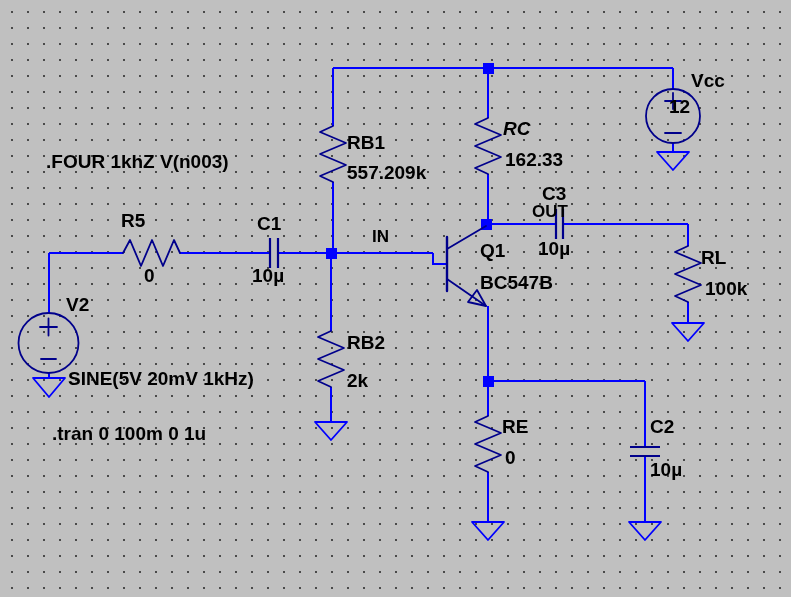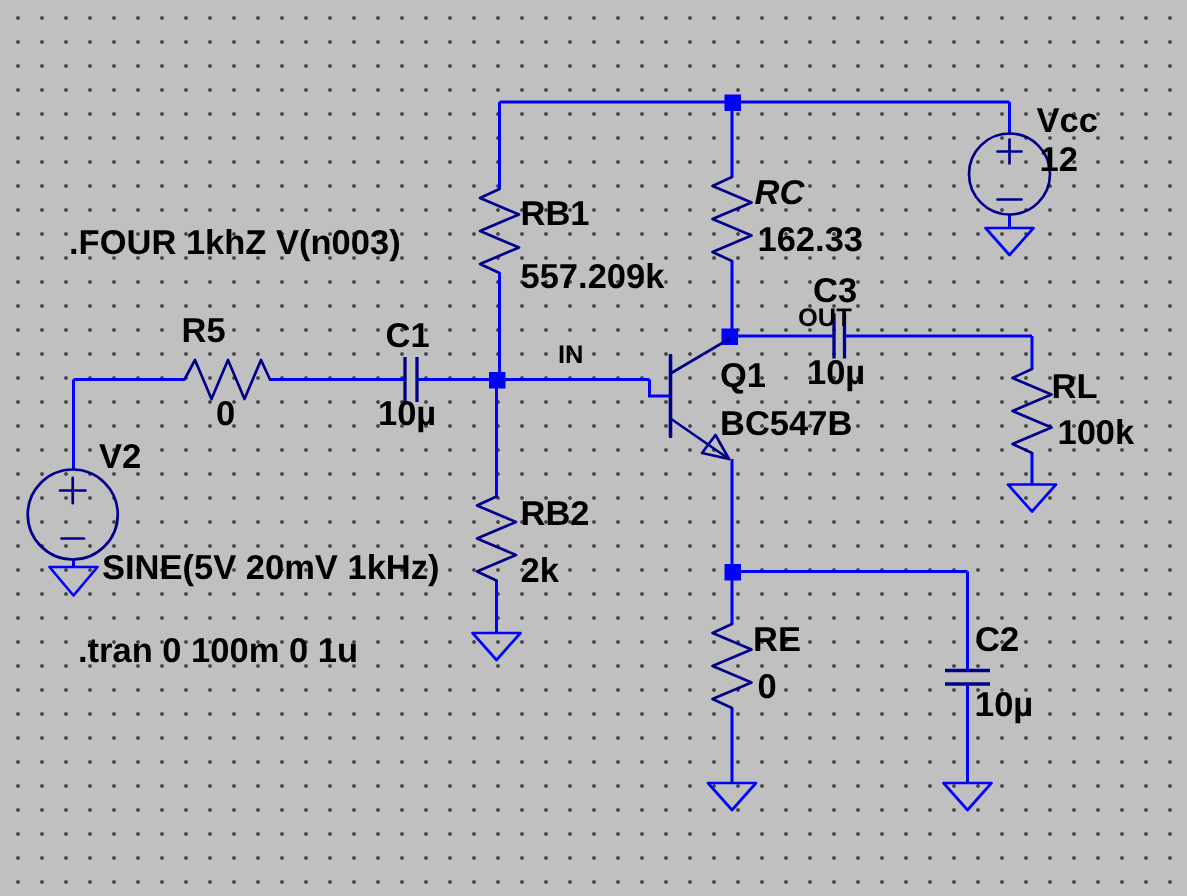--- a/index.html
+++ b/index.html
@@ -21,21 +21,21 @@
   }
   svg.circuit{position:absolute;left:0;top:0;}
   .wire{stroke:var(--wire);stroke-width:2;fill:none;}
   .sym{stroke:var(--symbol);stroke-width:1.8;fill:none;stroke-linejoin:round;stroke-linecap:round;}
   .plate{stroke:var(--symbol);stroke-width:2.2;fill:none;}
   .gnd{stroke:var(--wire);stroke-width:1.8;fill:none;stroke-linejoin:round;}
   .junc{fill:var(--wire);stroke:none;}
   .lbl{
     position:absolute;
     font-weight:bold;
-    font-size:23px;
+    font-size:19px;
     line-height:19px;
     color:var(--text);
     white-space:nowrap;
   }
   .net{font-size:17px;line-height:17px;}
 </style>
 </head>
 <body>
 
 <svg class="circuit" width="791" height="597" viewBox="0 0 791 597">
@@ -121,21 +121,21 @@
 <div class="lbl" style="left:121px;top:211px;">R5</div>
 <div class="lbl" style="left:144px;top:266px;">0</div>
 
 <div class="lbl" style="left:257px;top:214px;">C1</div>
 <div class="lbl" style="left:252px;top:266px;">10µ</div>
 
 <div class="lbl net" style="left:372px;top:228px;">IN</div>
 <div class="lbl net" style="left:496px;top:203px;margin-left:36px;">OUT</div>
 
 <div class="lbl" style="left:347px;top:133px;">RB1</div>
-<div class="lbl" style="left:347px;top:163px;margin-top:12px;">557.209k</div>
+<div class="lbl" style="left:347px;top:163px;">557.209k</div>
 
 <div class="lbl" style="left:347px;top:333px;">RB2</div>
 <div class="lbl" style="left:347px;top:361px;margin-top:10px;">2k</div>
 
 <div class="lbl" style="left:503px;top:119px;font-style:italic;">RC</div>
 <div class="lbl" style="left:505px;top:150px;">162.33</div>
 
 <div class="lbl" style="left:542px;top:184px;">C3</div>
 <div class="lbl" style="left:538px;top:239px;">10µ</div>
 
@@ -145,13 +145,13 @@
 <div class="lbl" style="left:502px;top:417px;">RE</div>
 <div class="lbl" style="left:505px;top:448px;">0</div>
 
 <div class="lbl" style="left:650px;top:417px;">C2</div>
 <div class="lbl" style="left:650px;top:460px;">10µ</div>
 
 <div class="lbl" style="left:701px;top:248px;">RL</div>
 <div class="lbl" style="left:705px;top:279px;">100k</div>
 
 <div class="lbl" style="left:691px;top:71px;">Vcc</div>
-<div class="lbl" style="left:693px;top:97px;">12</div>
+<div class="lbl" style="left:669px;top:97px;">12</div>
 
 </body></html>

